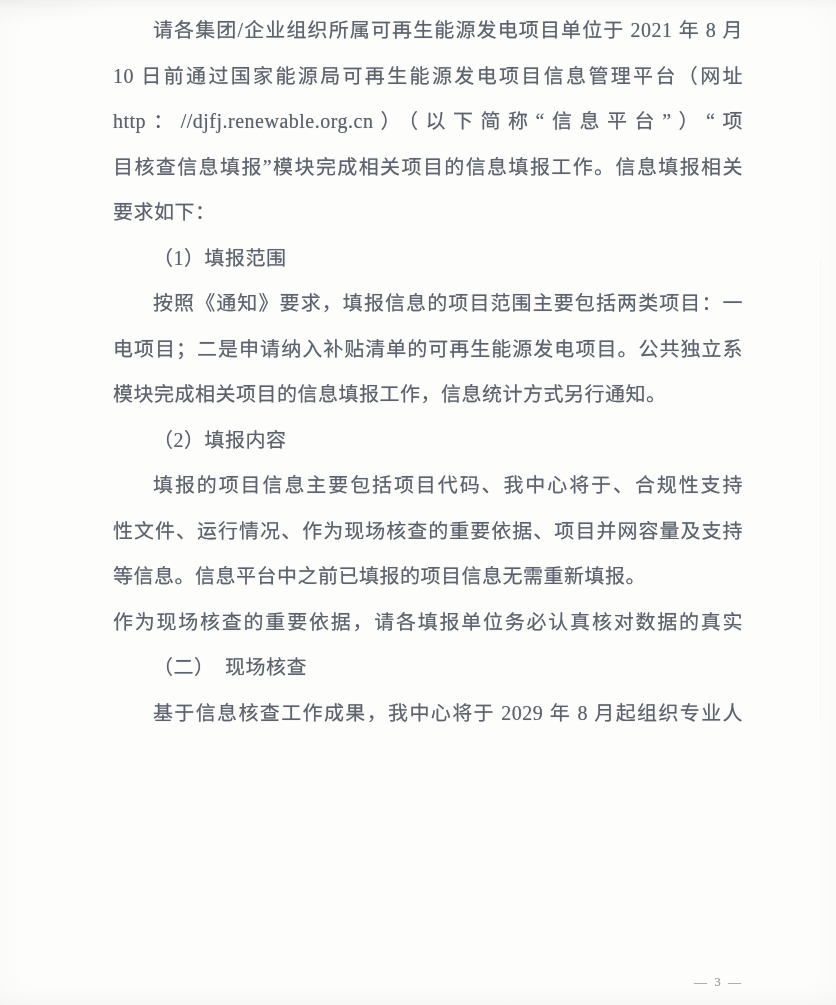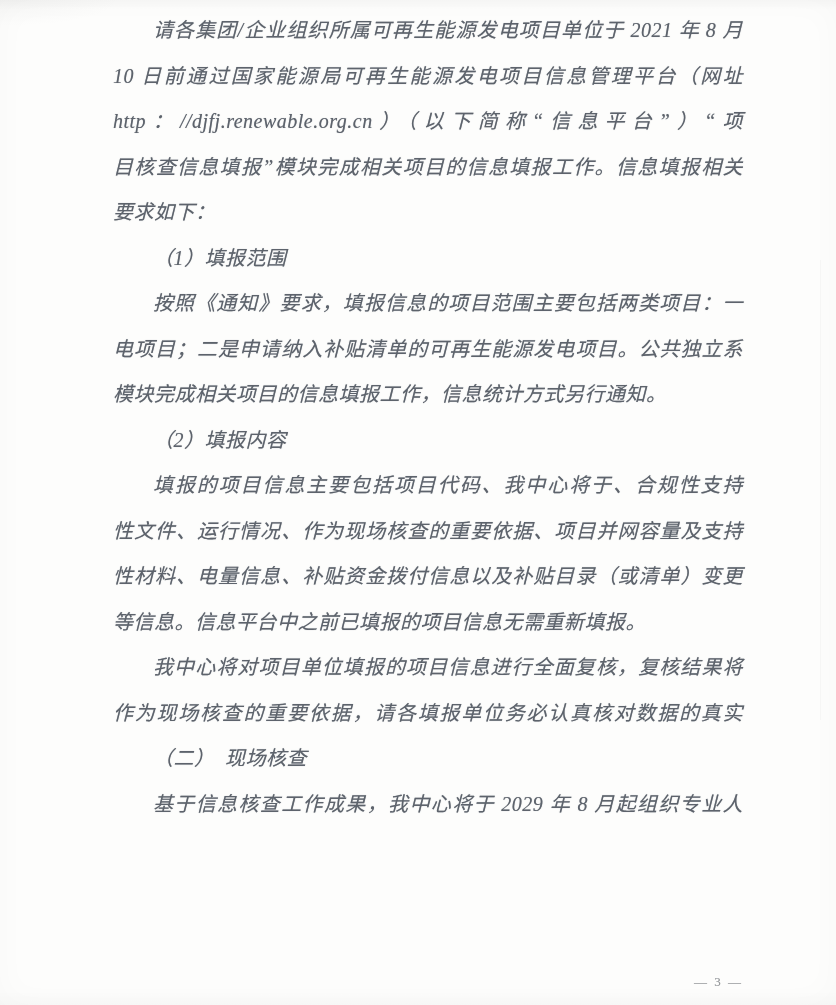--- a/index.html
+++ b/index.html
@@ -30,21 +30,20 @@
     width: 630px;
     color: #5d636c;
     font-size: 20px;
     text-shadow: 0 0 0.8px rgba(90,96,106,0.55);
   }
   .line {
     height: 45.5px;
     line-height: 45.5px;
     text-align: left;
     letter-spacing: 0.5px;
-    font-style: italic;
   }
   .line.indent {
     padding-left: 40px;
   }
   .line.fill {
     text-align: justify;
     text-align-last: justify;
     text-justify: inter-ideograph;
   }
   .page-footer {
@@ -87,22 +86,20 @@
       <div class="line fill">http：//djfj.renewable.org.cn）（以下简称“信息平台”）“项</div>
       <div class="line fill">目核查信息填报”模块完成相关项目的信息填报工作。信息填报相关</div>
       <div class="line">要求如下：</div>
       <div class="line indent">（1）填报范围</div>
       <div class="line indent fill">按照《通知》要求，填报信息的项目范围主要包括两类项目：一</div>
       <div class="line fill">电项目；二是申请纳入补贴清单的可再生能源发电项目。公共独立系</div>
       <div class="line">模块完成相关项目的信息填报工作，信息统计方式另行通知。</div>
       <div class="line indent">（2）填报内容</div>
       <div class="line indent fill">填报的项目信息主要包括项目代码、我中心将于、合规性支持</div>
       <div class="line fill">性文件、运行情况、作为现场核查的重要依据、项目并网容量及支持</div>
-      <div class="line fill">性材料、电量信息、补贴资金拨付信息以及补贴目录（或清单）变更</div>
       <div class="line">等信息。信息平台中之前已填报的项目信息无需重新填报。</div>
-      <div class="line indent fill">我中心将对项目单位填报的项目信息进行全面复核，复核结果将</div>
       <div class="line fill">作为现场核查的重要依据，请各填报单位务必认真核对数据的真实</div>
       <div class="line indent">（二）　现场核查</div>
       <div class="line indent fill">基于信息核查工作成果，我中心将于 2029 年 8 月起组织专业人</div>
     </div>
 
   <div class="page-footer">— 3 —</div>
 </div>
 
 </body></html>

